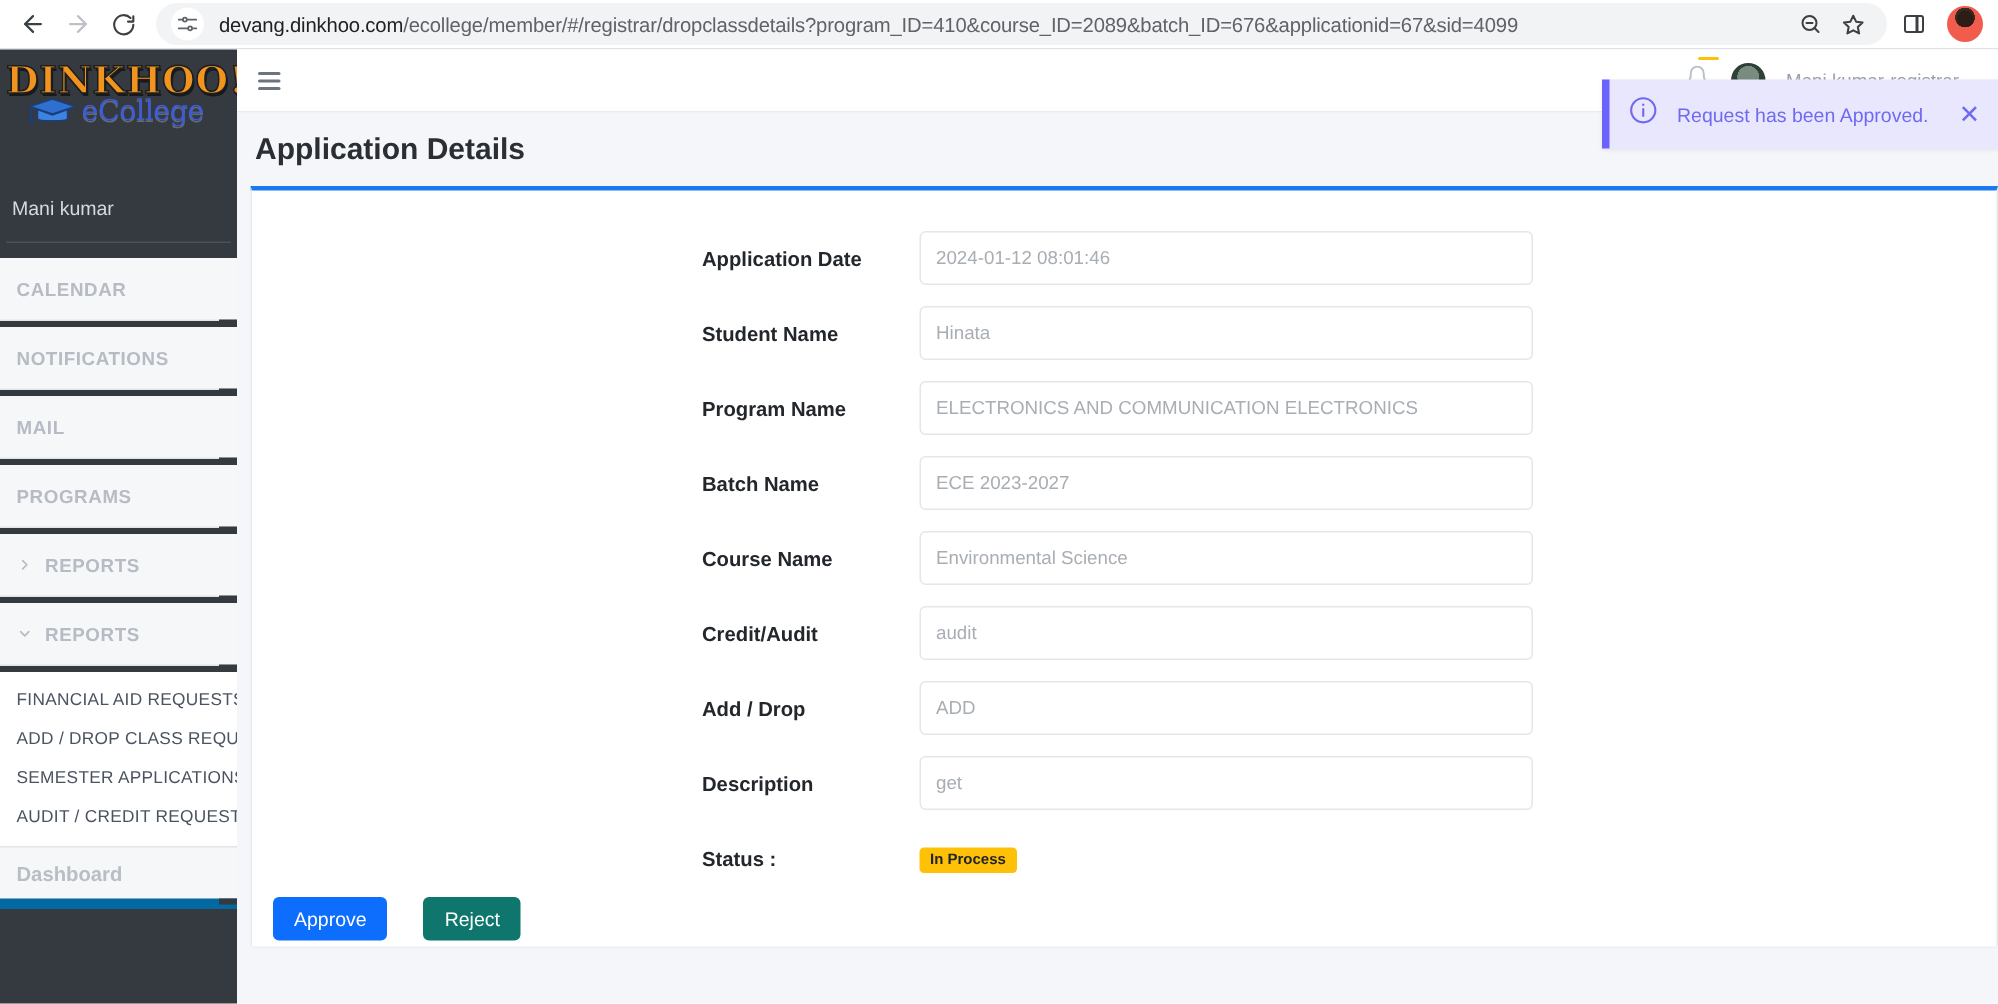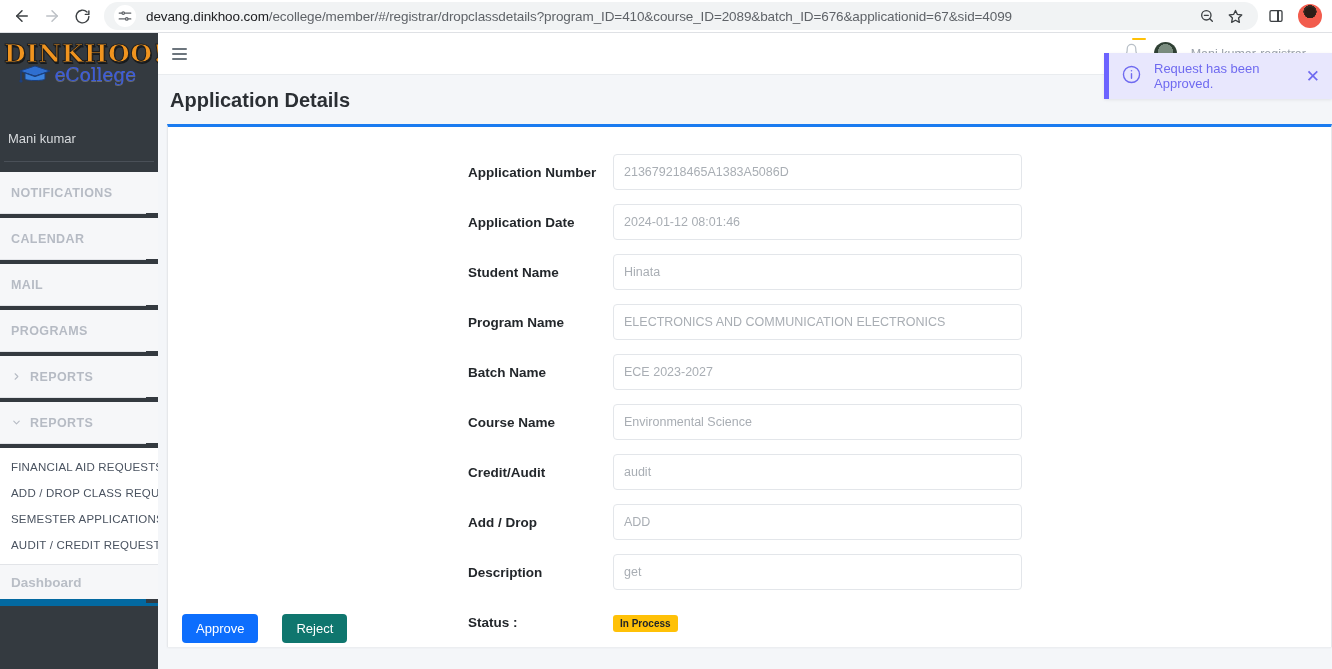--- a/index.html
+++ b/index.html
@@ -339,21 +339,21 @@
     font-family: "Liberation Sans", sans-serif;
   }
   .btn-approve { background: #0d6efd; }
   .btn-reject  { background: #0f766e; text-align: center; }
 
   
   .toast {
     position: absolute;
     top: 20px;
     right: 0px;
-    width: 228px;
+    width: 264px;
     height: 46px;
     background: #e8e7fd;
     border-left: 5px solid #6c63ff;
     display: flex;
     align-items: center;
     padding: 0 10px 0 12px;
     box-shadow: 0 1px 3px rgba(0,0,0,0.08);
   }
   .toast-icon { color: #6f6af0; flex: 0 0 auto; }
   .toast-msg {
@@ -447,24 +447,24 @@
         </svg>
         <span class="brand-ecollege">eCollege</span>
       </div>
     </div>
 
     <div class="user-name">Mani kumar</div>
     <div class="sidebar-sep"></div>
 
     <div class="menu">
       <div class="menu-item">
+        <span>CALENDAR</span>
+      </div>
+      <div class="menu-item">
         <span>NOTIFICATIONS</span>
-      </div>
-      <div class="menu-item">
-        <span>CALENDAR</span>
       </div>
       <div class="menu-item">
         <span>MAIL</span>
       </div>
       <div class="menu-item">
         <span>PROGRAMS</span>
       </div>
 
       <div class="menu-item">
         <span class="chev">
@@ -536,24 +536,20 @@
         <span class="toast-msg">Request has been Approved.</span>
         <span class="toast-close">✕</span>
       </div>
     </div>
 
     <div class="page-title">Application Details</div>
 
     <div class="card">
       <div class="form">
 
-        <div class="form-row">
-          <div class="form-label">Application Number</div>
-          <div class="form-control">213679218465A1383A5086D</div>
-        </div>
 
         <div class="form-row">
           <div class="form-label">Application Date</div>
           <div class="form-control">2024-01-12 08:01:46</div>
         </div>
 
         <div class="form-row">
           <div class="form-label">Student Name</div>
           <div class="form-control">Hinata</div>
         </div>

